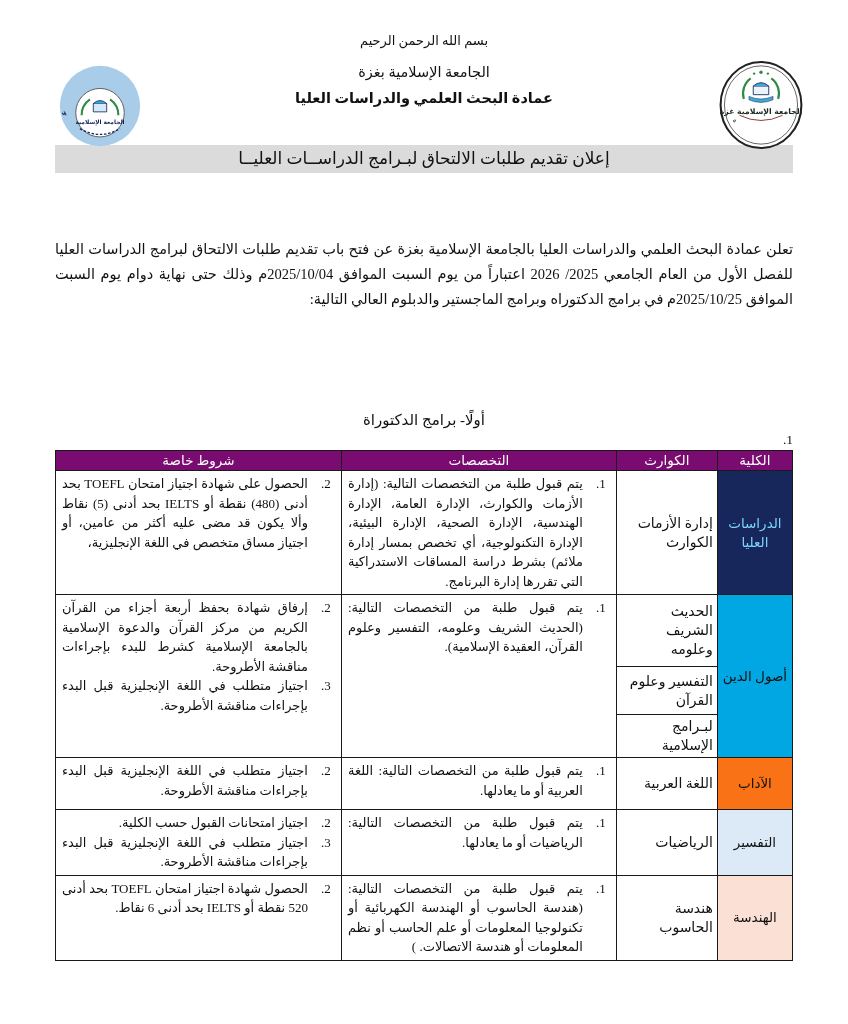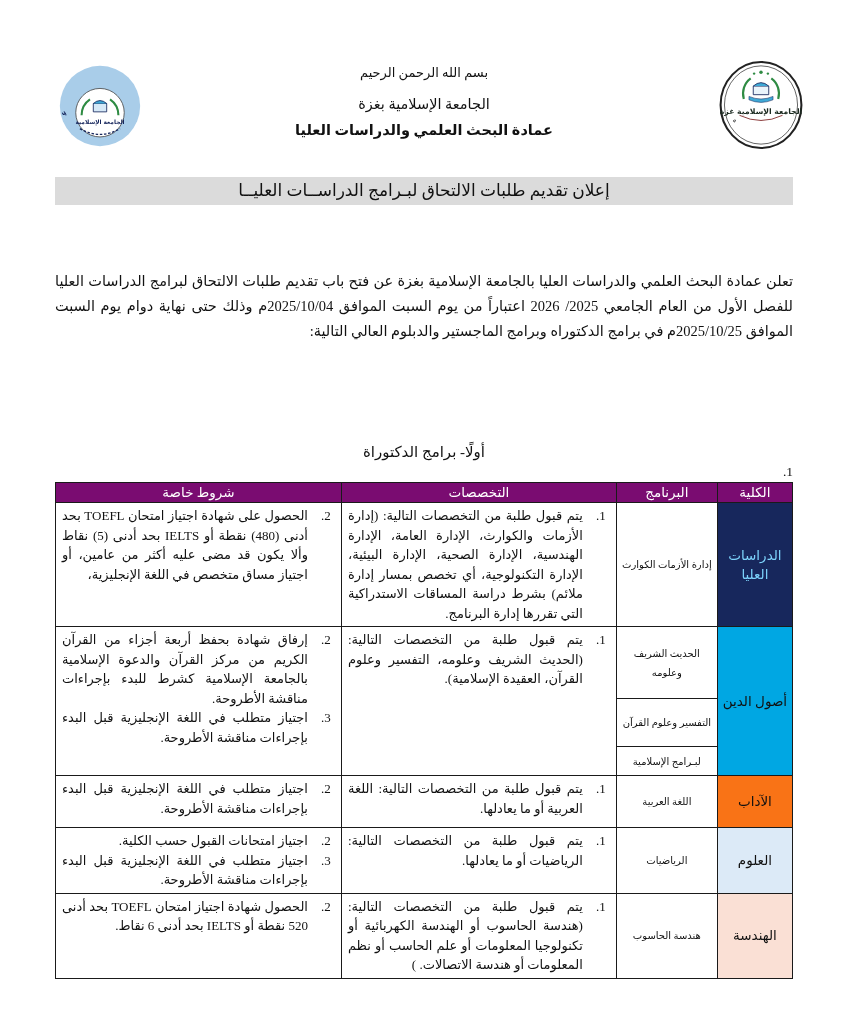--- a/index.html
+++ b/index.html
@@ -5,21 +5,21 @@
   * { margin:0; padding:0; box-sizing:border-box; }
   html,body { background:#888; }
   body { font-family:"Liberation Serif","DejaVu Serif","DejaVu Sans",serif; }
   .page {
     position:relative; width:848px; height:1024px; margin:0 auto;
     background:#fff; overflow:hidden; direction:rtl; color:#111;
   }
   .content { margin:0 55px; width:738px; }
 
   
-  .header-text { padding-top:20px; text-align:center;margin-top:44px; }
+  .header-text { padding-top:32px; text-align:center; }
   .bismillah   { font-size:13px;  line-height:18px; }
   .university  { font-size:14.5px; line-height:20px; margin-top:12px; }
   .deanship    { font-size:14.5px; line-height:20px; margin-top:6px; font-weight:bold; }
 
   .logo { position:absolute; }
   .logo-left  { top:60px; left:58px; }
   .logo-right { top:60px; left:718px; }
 
   .banner {
     margin-top:37px; height:28px; line-height:28px;
@@ -44,21 +44,21 @@
   col.c-spec    { width:37.3%; }
   col.c-cond    { width:38.8%; }
 
   th {
     background:var(--purple,#7A0C71); color:#fff; font-weight:normal;
     font-size:13.5px; height:20px; padding:1px 4px;
   }
   td.college { text-align:center; vertical-align:middle; font-size:13.5px; line-height:19px; padding:2px; }
   td.college.light { color:#111; }
   td.college.dark  { color:#7dd3fc; }
-  td.program { text-align:center; vertical-align:middle; font-size:10px; line-height:19px; padding:2px 4px; background:#fff;margin-top:24px; }
+  td.program { text-align:right; vertical-align:middle; font-size:14px; line-height:19px; padding:2px 4px; background:#fff;margin-top:24px; }
   td.textcell { vertical-align:top; font-size:13px; line-height:19.5px; padding:3px 4px 3px 6px; background:#fff; }
 
   .li { display:flex; gap:7px; }
   .li .num  { flex:0 0 22px; text-align:center; }
   .li .body { flex:1 1 auto; text-align:justify; text-justify:inter-word; }
 
   .h-r1  { height:121px; }
   .h-r2a { height:72px; }
   .h-r2b { height:48px; }
   .h-r2c { height:29px; }
@@ -127,21 +127,21 @@
     <table class="doc">
       <colgroup>
         <col class="c-college">
           <col class="c-program">
           <col class="c-spec">
           <col class="c-cond">
       </colgroup>
       <thead>
         <tr>
           <th>الكلية</th>
-          <th>البرنامج</th>
+          <th>الكوارث</th>
           <th>التخصصات</th>
           <th>شروط خاصة</th>
         </tr>
       </thead>
       <tbody>
 
         <tr>
           <td class="college dark h-r1" style="background: rgb(23, 39, 92);">الدراسات العليا</td>
           <td class="program">إدارة الأزمات الكوارث</td>
           <td class="textcell">
@@ -196,21 +196,21 @@
           </td>
           <td class="textcell">
             <div class="li">
               <span class="num">2.</span>
               <div class="body">اجتياز متطلب في اللغة الإنجليزية قبل البدء بإجراءات مناقشة الأطروحة.</div>
             </div>
           </td>
         </tr>
 
         <tr>
-          <td class="college light h-r4" style="background: rgb(220, 234, 247);">العلوم</td>
+          <td class="college light h-r4" style="background: rgb(220, 234, 247);">التفسير</td>
           <td class="program">الرياضيات</td>
           <td class="textcell">
             <div class="li">
               <span class="num">1.</span>
               <div class="body">يتم قبول طلبة من التخصصات التالية: الرياضيات أو ما يعادلها.</div>
             </div>
           </td>
           <td class="textcell">
             <div class="li">
               <span class="num">2.</span>

